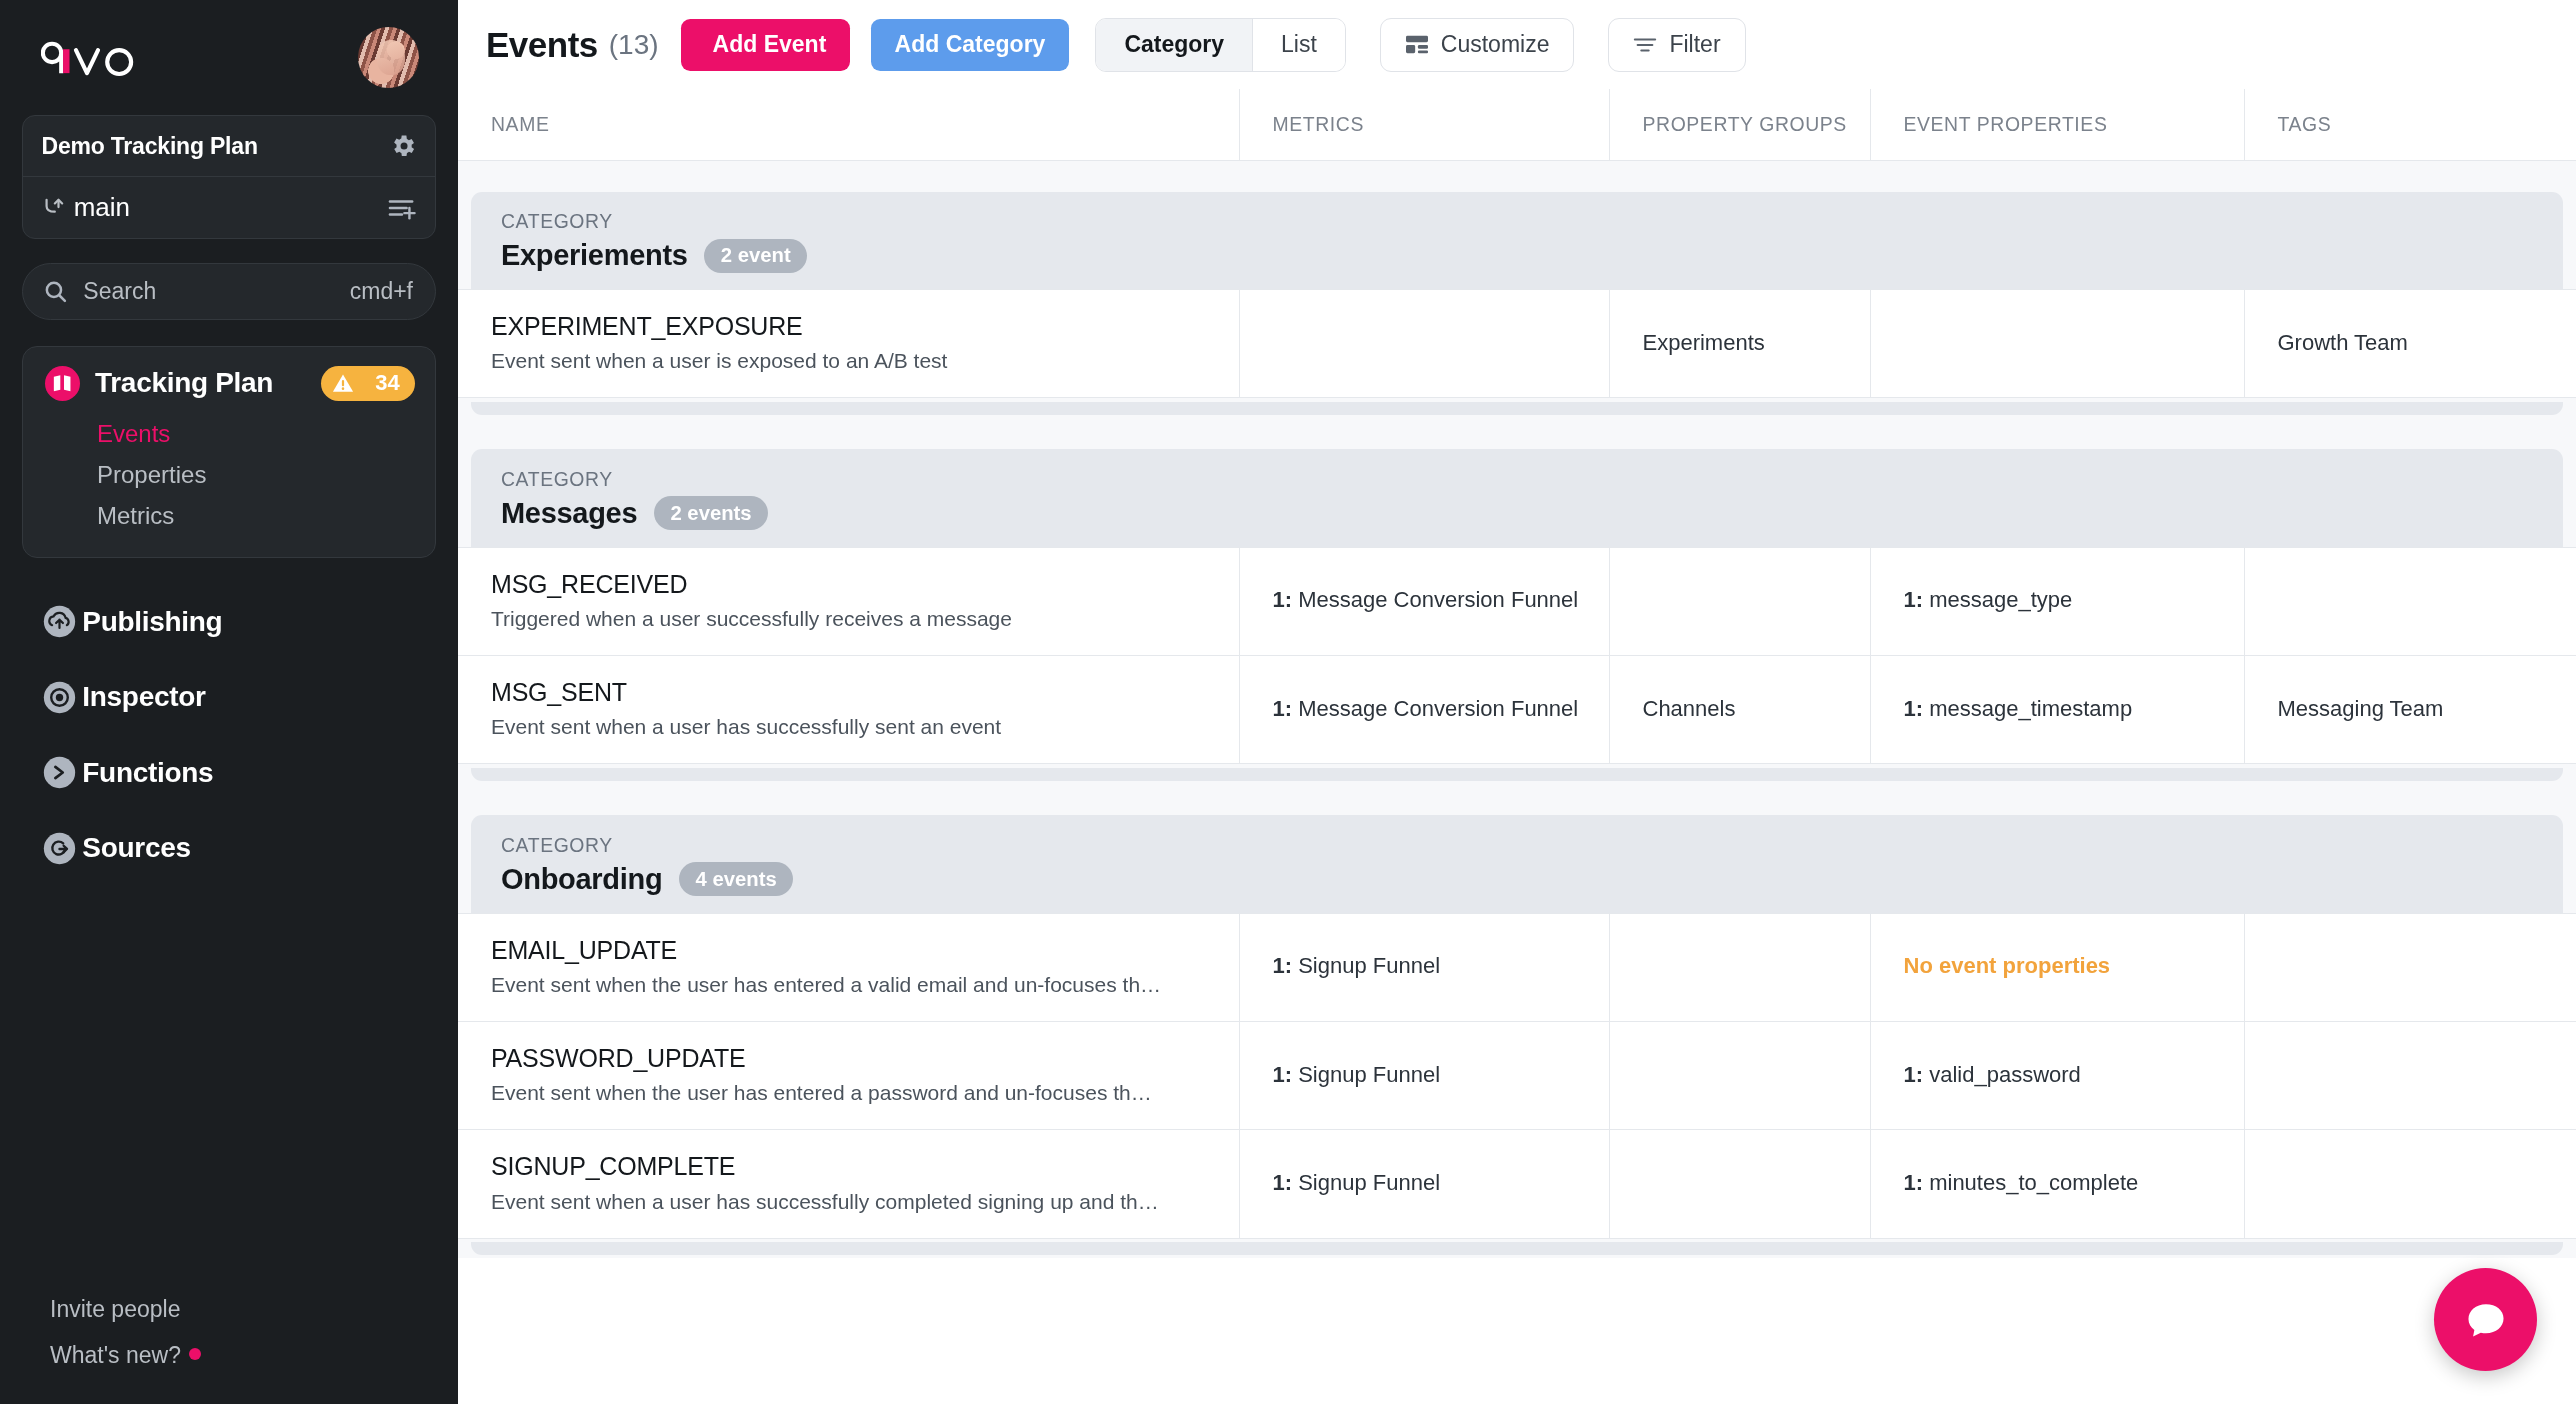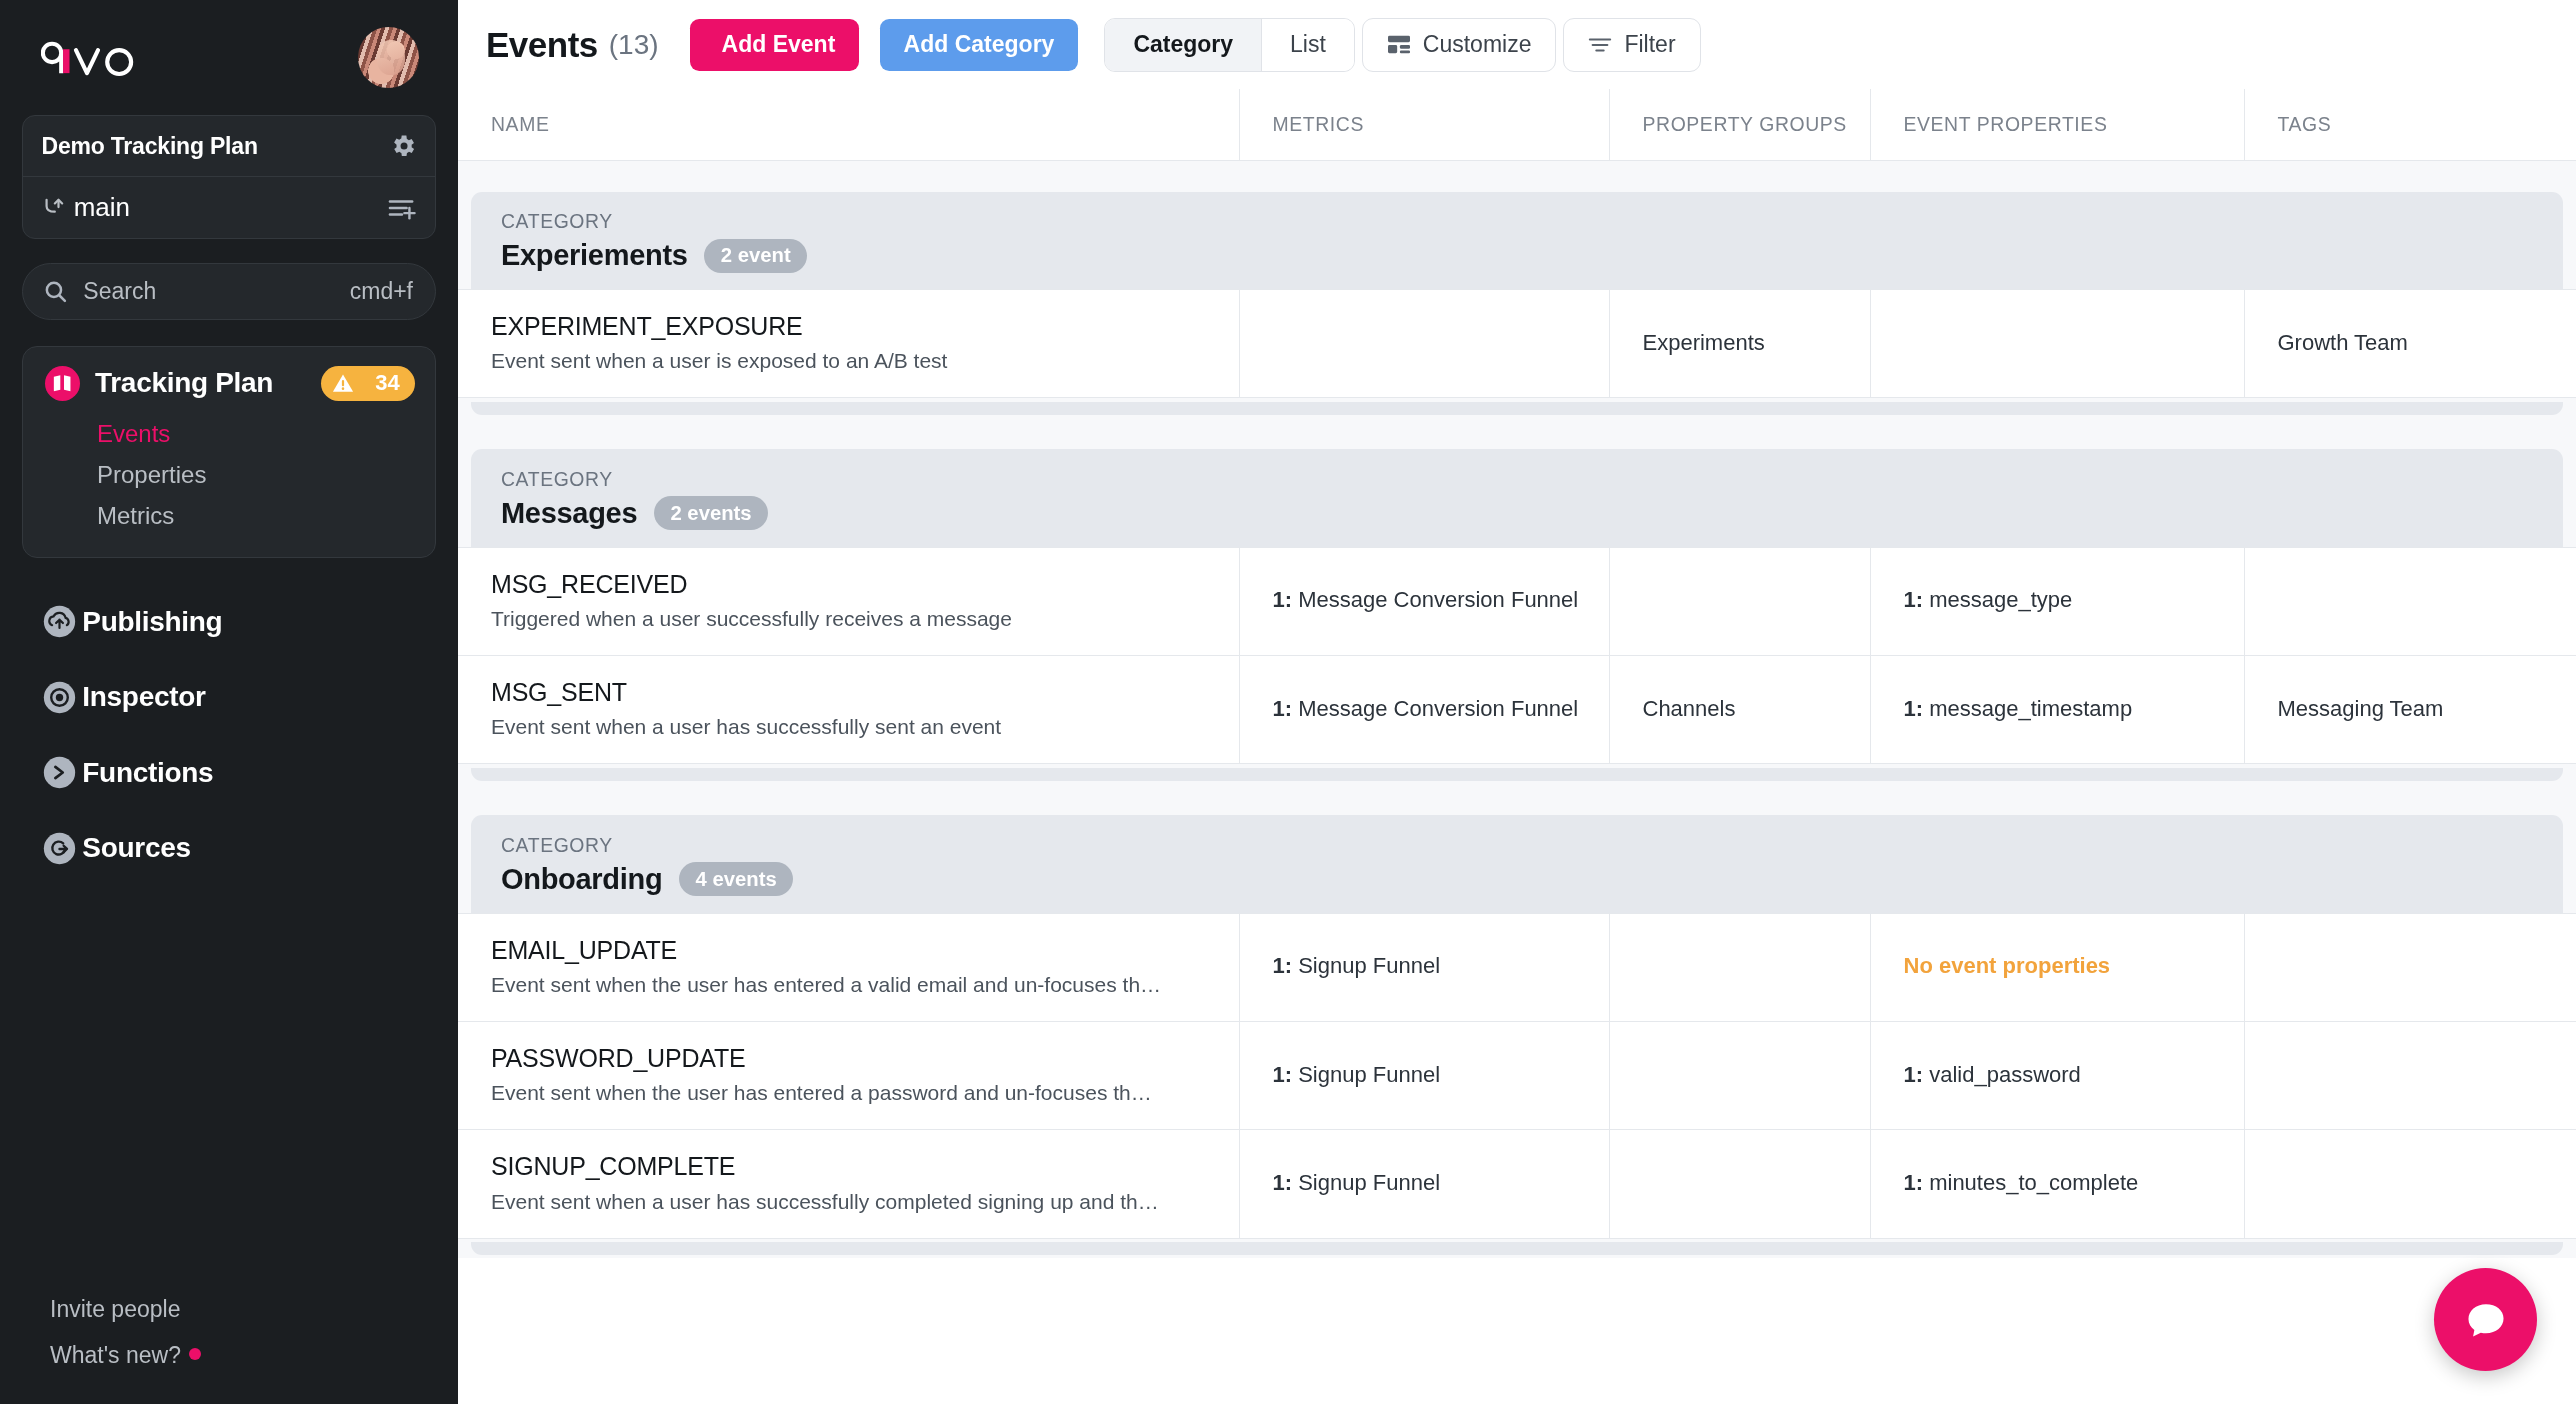--- a/index.html
+++ b/index.html
@@ -116,35 +116,35 @@
     padding: 0 0 0 28px;
   }
   .page-title { font-size: 35px; font-weight: bold; color: #14181c; letter-spacing: -0.5px; }
   .page-count { font-size: 28px; color: #6b7480; margin-left: 11px; font-weight: normal; }
   .btn {
     border: none; cursor: pointer; border-radius: 9.2px;
     font-size: 23px; font-weight: bold; color: #fff;
     height: 52px; padding: 0 24px; font-family: inherit;
     display: inline-flex; align-items: center; justify-content: center;
   }
-  .btn-pink { background: #ec0f69; margin-left: 31px; padding-left: 32px; }
+  .btn-pink { background: #ec0f69; margin-left: 22px; padding-left: 32px; }
   .btn-blue { background: #5d9cec; margin-left: 20.3px; }
   .seg {
     margin-left: 26px; display: inline-flex; border: 0.9px solid #e0e3e8;
     border-radius: 11px; overflow: hidden; height: 54px; background: #fff;
   }
   .seg button {
     border: none; background: #fff; font-family: inherit;
     font-size: 23px; color: #3c434b; padding: 0 28px; cursor: pointer;
     height: 100%;
   }
   .seg button.on { background: #f1f3f6; font-weight: bold; color: #14181c; }
   .seg .divider { width: 0.9px; background: #e0e3e8; }
   .obtn {
-    margin-left: 7px; height: 54px; border: 0.9px solid #e0e3e8; background: #fff;
+    margin-left: 34px; height: 54px; border: 0.9px solid #e0e3e8; background: #fff;
     border-radius: 11px; font-family: inherit; font-size: 23px; color: #3c434b;
     display: inline-flex; align-items: center; gap: 12px; padding: 0 24px; cursor: pointer;
   }
 
   table.grid { width: 100%; border-collapse: collapse; table-layout: fixed; }
   .col-name { width: 781px; }
   .col-metrics { width: 370px; }
   .col-pgroups { width: 261px; }
   .col-eprops { width: 374px; }
   .col-tags { width: auto; }

